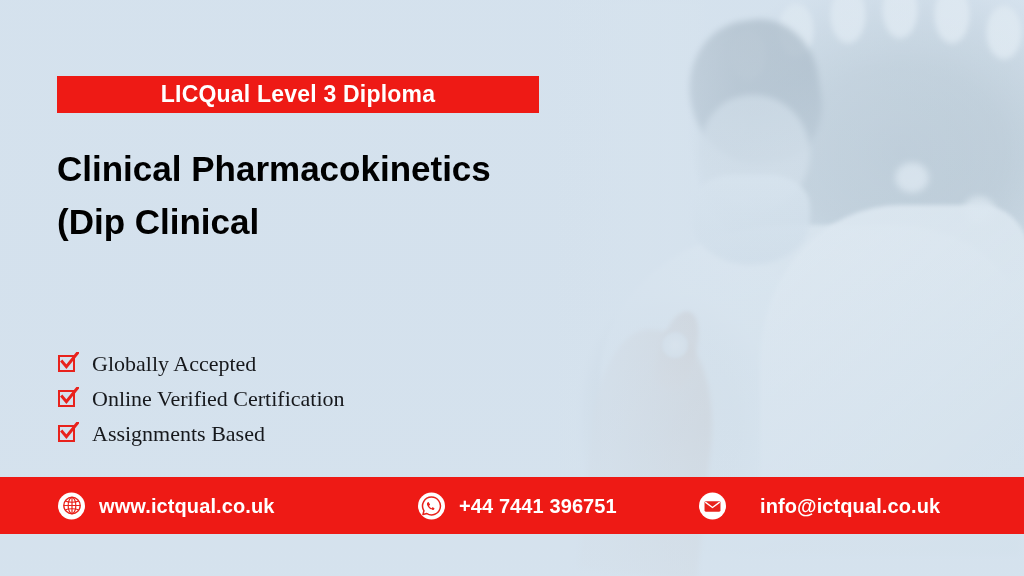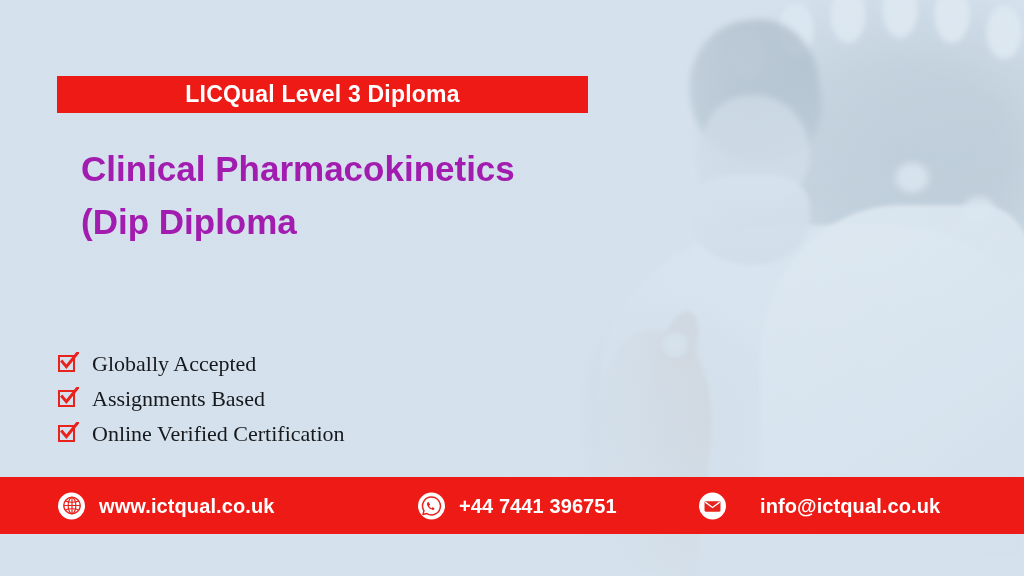--- a/index.html
+++ b/index.html
@@ -203,21 +203,21 @@
     position: absolute;
     inset: 0;
     background: linear-gradient(180deg, rgba(214,227,238,.30) 0%, rgba(214,227,238,.12) 45%, rgba(214,227,238,.55) 100%);
   }
 
   
   .banner {
     position: absolute;
     left: 57px;
     top: 76px;
-    width: 531px;
+    width: 482px;
     height: 37px;
     background: #ee1a15;
     display: flex;
     align-items: center;
     justify-content: center;
   }
   .banner-text {
     color: #ffffff;
     font-size: 23px;
     font-weight: bold;
@@ -226,26 +226,25 @@
   }
 
   
   .title-block {
     position: absolute;
     left: 57px;
     top: 142px;
     width: 560px;
   }
   .title-line {
-    color: #a21caf;
+    color: #000000;
     font-size: 35px;
     font-weight: bold;
     line-height: 53px;
     white-space: nowrap;
-    margin-left: 24px;
   }
 
   
   .features {
     position: absolute;
     left: 57px;
     top: 352px;
   }
   .feature-row {
     display: flex;
@@ -347,21 +346,21 @@
     <div class="photo-haze"></div>
     <div class="photo-haze2"></div>
   </div>
 
   <div class="banner">
     <span class="banner-text">LICQual Level 3 Diploma</span>
   </div>
 
   <div class="title-block">
     <div class="title-line"> Clinical Pharmacokinetics</div>
-    <div class="title-line">(Dip Diploma</div>
+    <div class="title-line">(Dip Clinical</div>
   </div>
 
   <div class="features">
 
     <div class="feature-row">
       <span class="check-icon">
         <span class="box"></span>
         <svg class="tick" viewBox="0 0 20 20" xmlns="http://www.w3.org/2000/svg">
           <path d="M3.2 9.6 L7.4 14.6 L18.6 0.8" fill="none" stroke="#e8221c" stroke-width="3" stroke-linecap="square"></path>
         </svg>
@@ -369,31 +368,31 @@
       <span class="feature-label">Globally Accepted</span>
     </div>
 
     <div class="feature-row">
       <span class="check-icon">
         <span class="box"></span>
         <svg class="tick" viewBox="0 0 20 20" xmlns="http://www.w3.org/2000/svg">
           <path d="M3.2 9.6 L7.4 14.6 L18.6 0.8" fill="none" stroke="#e8221c" stroke-width="3" stroke-linecap="square"></path>
         </svg>
       </span>
-      <span class="feature-label">Assignments Based</span>
+      <span class="feature-label">Online Verified Certification</span>
     </div>
 
     <div class="feature-row">
       <span class="check-icon">
         <span class="box"></span>
         <svg class="tick" viewBox="0 0 20 20" xmlns="http://www.w3.org/2000/svg">
           <path d="M3.2 9.6 L7.4 14.6 L18.6 0.8" fill="none" stroke="#e8221c" stroke-width="3" stroke-linecap="square"></path>
         </svg>
       </span>
-      <span class="feature-label">Online Verified Certification</span>
+      <span class="feature-label">Assignments Based</span>
     </div>
 
   </div>
 
   <div class="footer">
 
     <div class="contact contact-web">
       <span class="contact-icon">
         <svg width="20" height="20" viewBox="0 0 20 20" xmlns="http://www.w3.org/2000/svg">
           <circle cx="10" cy="10" r="8.2" fill="none" stroke="#e8221c" stroke-width="1.4"></circle>

